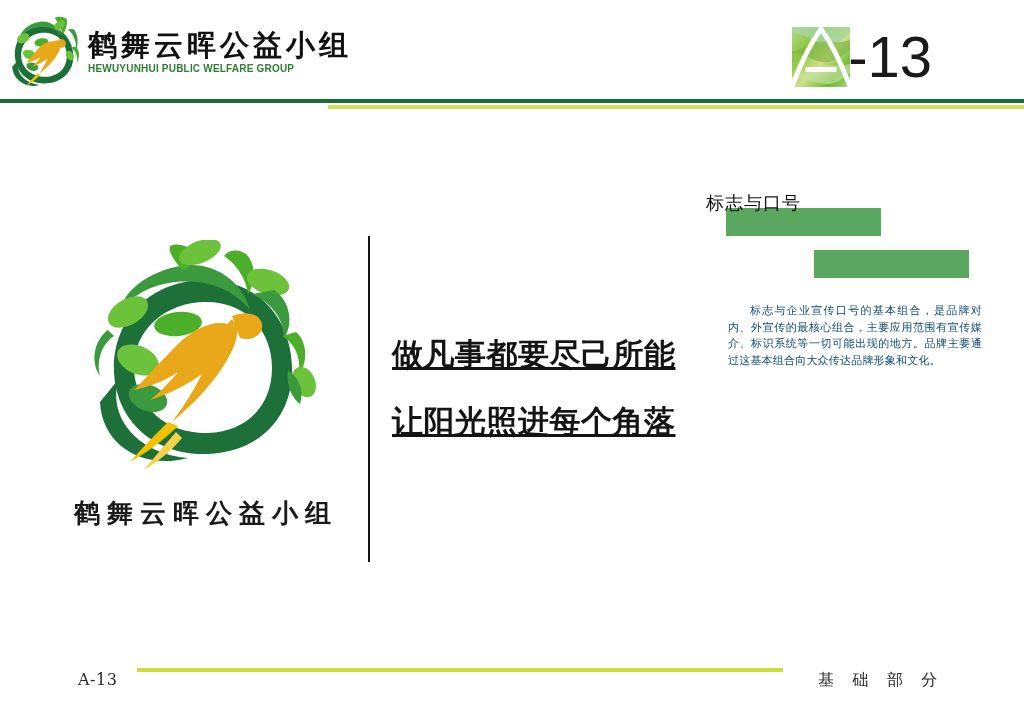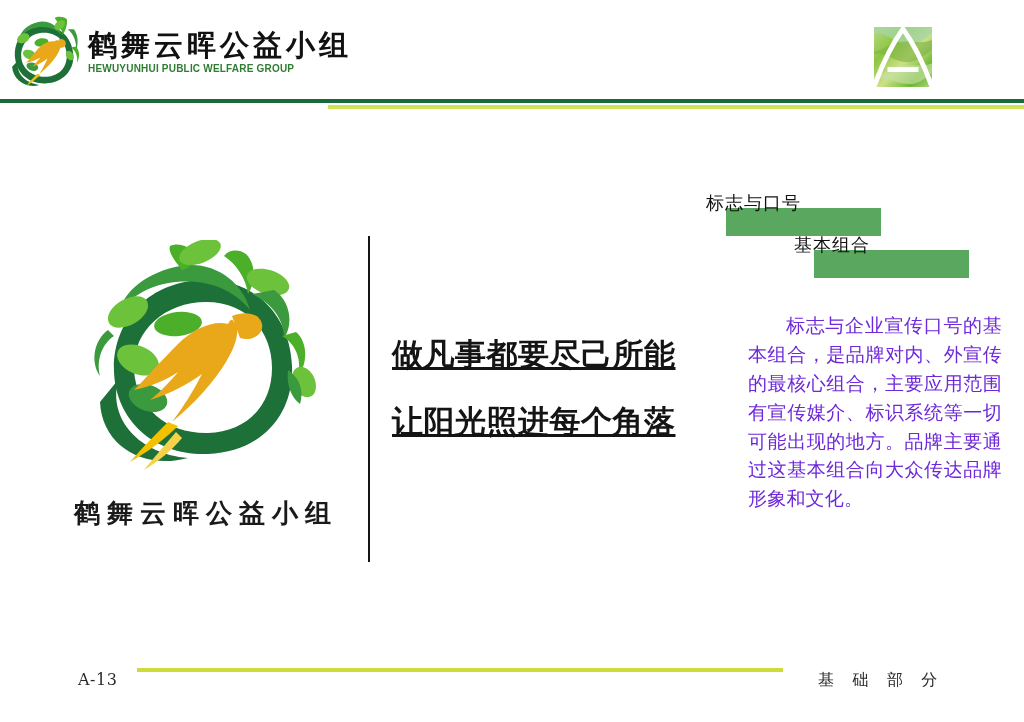--- a/index.html
+++ b/index.html
@@ -74,26 +74,25 @@
     position:relative;z-index:2;
     font-size:18px;color:#111;letter-spacing:1px;white-space:nowrap;
     font-family:"DejaVu Sans","Liberation Sans",sans-serif;font-weight:400;
     line-height:1.25;
   }
   .title-row.r2 .title-txt{padding-left:88px;}
 
   
   .desc{
     position:absolute;left:728px;top:292px;width:254px;
-    font-size:19px;line-height:1.52;color:#6d28d9;
+    font-size:11px;line-height:1.52;color:#0c4a6e;
     text-align:justify;text-align-last:left;
     text-indent:2em;
     font-family:"DejaVu Sans","Liberation Sans",sans-serif;
     letter-spacing:0.2px;
-    margin-left:20px;
   }
 
   
   .footer{position:absolute;left:0;top:652px;width:1024px;height:40px;}
   .foot-code{
     position:absolute;left:78px;top:18px;
     font-size:16px;color:#2a2a2a;letter-spacing:0.5px;
     font-family:"DejaVu Serif","Liberation Serif",serif;
   }
   .foot-rule{position:absolute;left:137px;top:16px;width:646px;height:4px;background:#cddc39;}
@@ -153,20 +152,21 @@
             </linearGradient>
           </defs>
           <rect width="60" height="62" fill="url(#tex)"></rect>
           <path d="M-6 8 C14 0 26 26 46 16 C58 10 62 4 66 0 L66 -8 L-6 -8 Z" fill="#a5d6a7" opacity="0.75"></path>
           <path d="M-6 30 C12 20 24 44 44 34 C56 28 62 22 66 18 L66 10 C50 22 34 10 18 18 C6 24 0 28 -6 22 Z" fill="#7cb342" opacity="0.6"></path>
           <path d="M-6 56 C14 46 28 66 48 56 C58 50 62 46 66 42 L66 34 C50 46 32 34 16 44 C6 50 0 54 -6 48 Z" fill="#c5e1a5" opacity="0.65"></path>
           <path d="M0 62 C8 40 20 16 30 2 C40 16 52 40 60 62" fill="none" stroke="#ffffff" stroke-width="5"></path>
           <path d="M14 44 L46 44" stroke="#ffffff" stroke-width="5"></path>
         </svg>
       </div>
+      <div class="code-rest">-13</div>
     </div>
 
     <div class="hdr-rule-dark"></div>
     <div class="hdr-rule-lime"></div>
   </div>
 
   <div class="logo-panel">
     <svg class="logo-art" viewBox="0 0 300 250">
       <g>
 
@@ -208,21 +208,20 @@
     <div class="slogan-line">让阳光照进每个角落</div>
   </div>
 
   <div class="title-block">
     <div class="title-row r1">
       <span class="hl hl-1"></span>
       <span class="title-txt">标志与口号</span>
     </div>
     <div class="title-row r2">
       <span class="hl hl-2"></span>
-      <span class="title-txt">基本组合</span>
     </div>
   </div>
 
   <p class="desc">标志与企业宣传口号的基本组合，是品牌对内、外宣传的最核心组合，主要应用范围有宣传媒介、标识系统等一切可能出现的地方。品牌主要通过这基本组合向大众传达品牌形象和文化。</p>
 
   <div class="footer">
     <div class="foot-code">A-13</div>
     <div class="foot-rule"></div>
     <div class="foot-section">基 础 部 分</div>
   </div>

